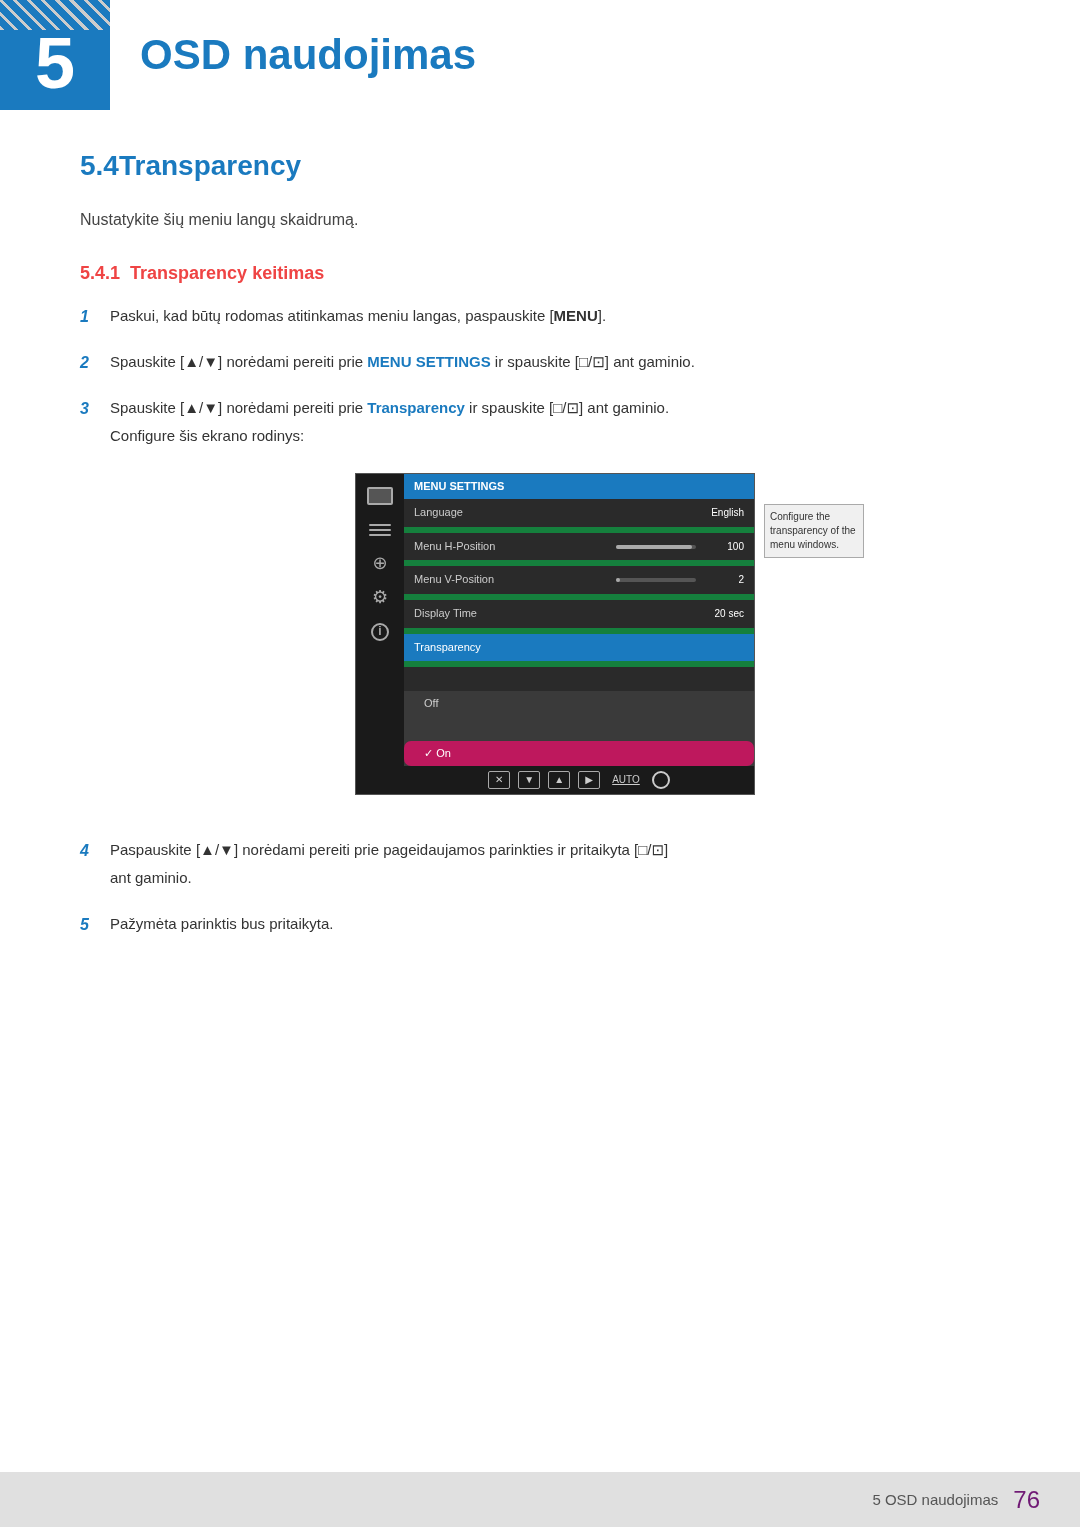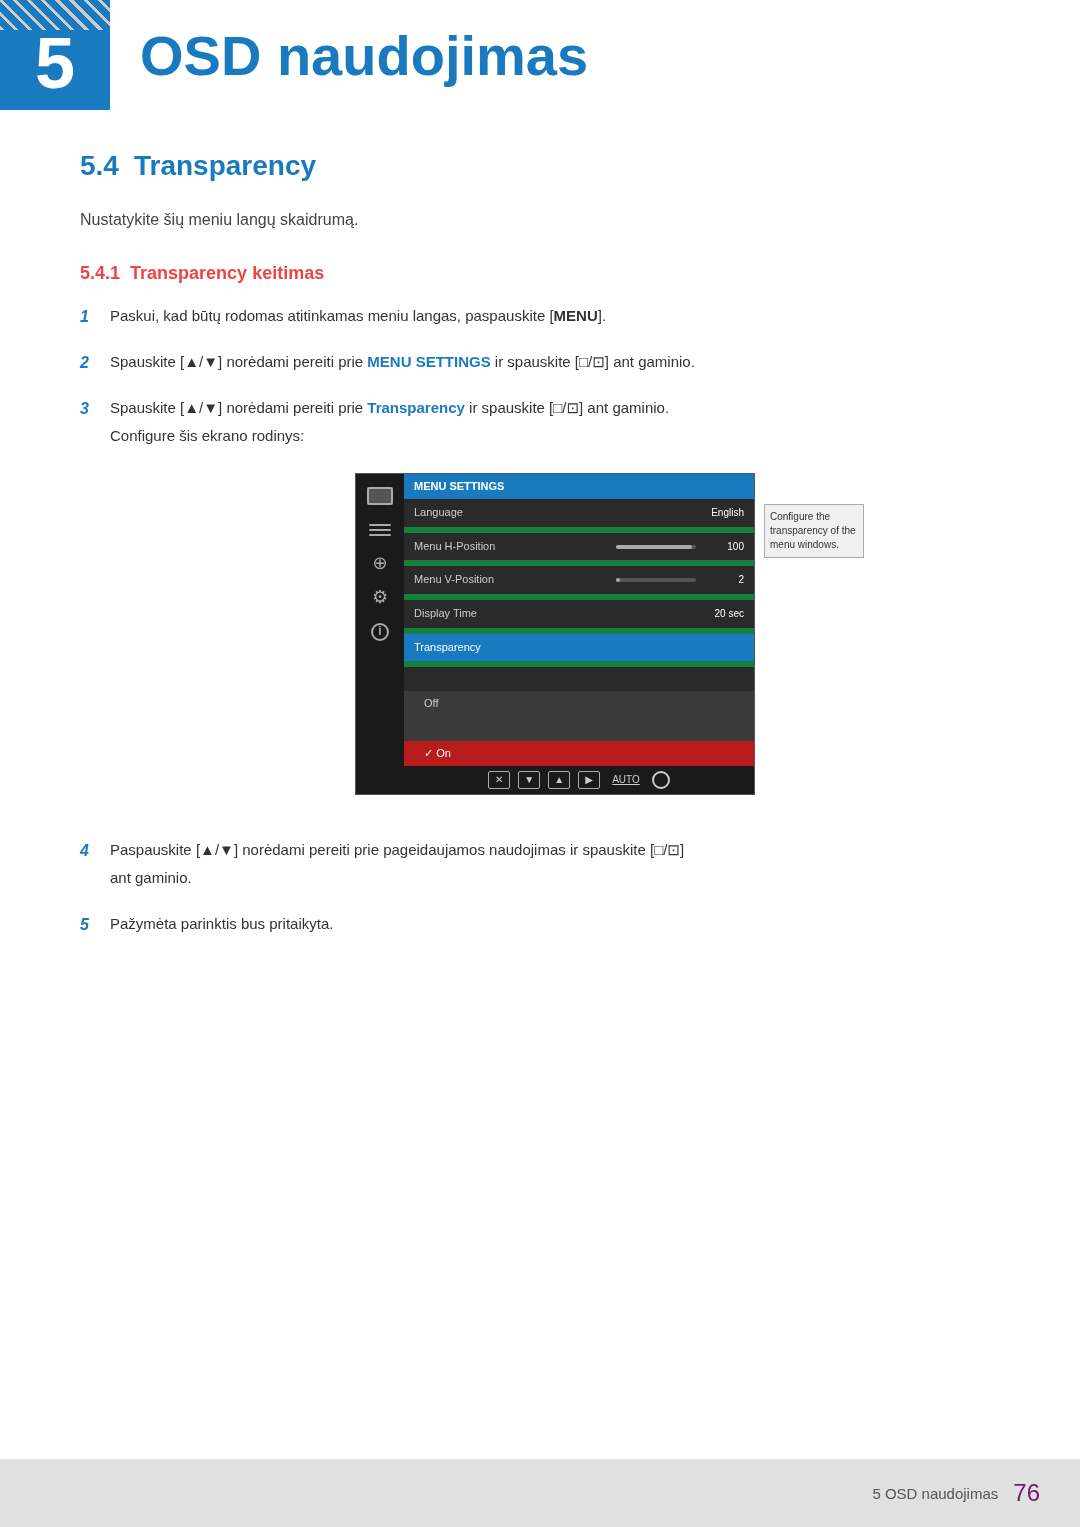--- a/index.html
+++ b/index.html
@@ -53,40 +53,39 @@
     }
 
     .header-title-block {
       display: flex;
       align-items: center;
       padding-left: 30px;
       background: #ffffff;
     }
 
     .header-title {
-      font-size: 56px;
+      font-size: 42px;
       font-weight: bold;
       color: #1a7abf;
     }
 
     
     .content {
       padding: 40px 80px 100px 80px;
     }
 
     
     .section-heading {
       font-size: 28px;
       font-weight: bold;
       color: #1a7abf;
       margin-bottom: 25px;
     }
 
     .section-number {
-      margin-right: 15px;
     }
 
     
     .description {
       font-size: 16px;
       color: #444444;
       margin-bottom: 30px;
       line-height: 1.6;
     }
 
@@ -279,22 +278,23 @@
     }
 
     .menu-dropdown-item {
       padding: 4px 10px 4px 20px;
       font-size: 11px;
       color: #cccccc;
       margin-top: 24px;
     }
 
     .menu-dropdown-item.selected {
-      background: #b91c1c;
+      background: #be185d;
       color: #ffffff;
+      border-radius: 7px;
     }
 
     .menu-dropdown-item.selected::before {
       content: '✓ ';
     }
 
     
     .menu-tooltip {
       position: absolute;
       right: -110px;
@@ -344,21 +344,21 @@
       border-radius: 50%;
       position: relative;
     }
 
     
     .page-footer {
       position: absolute;
       bottom: 0;
       left: 0;
       right: 0;
-      height: 68px;
+      height: 55px;
       background: #e0e0e0;
       display: flex;
       align-items: center;
       justify-content: flex-end;
       padding-right: 40px;
     }
 
     .footer-text {
       font-size: 15px;
       color: #555555;
@@ -496,21 +496,21 @@
 
             <div class="menu-tooltip">Configure the transparency of the menu windows.</div>
           </div>
         </div>
       </div>
     </li>
 
     <li>
       <span class="list-number">4</span>
       <div class="list-content">
-        <p>Paspauskite [▲/▼] norėdami pereiti prie pageidaujamos naudojimas ir spauskite [□/⊡]</p>
+        <p>Paspauskite [▲/▼] norėdami pereiti prie pageidaujamos parinkties ir pritaikyta [□/⊡]</p>
         <p>ant gaminio.</p>
       </div>
     </li>
 
     <li>
       <span class="list-number">5</span>
       <div class="list-content">
         <p>Pažymėta parinktis bus pritaikyta.</p>
       </div>
     </li>

